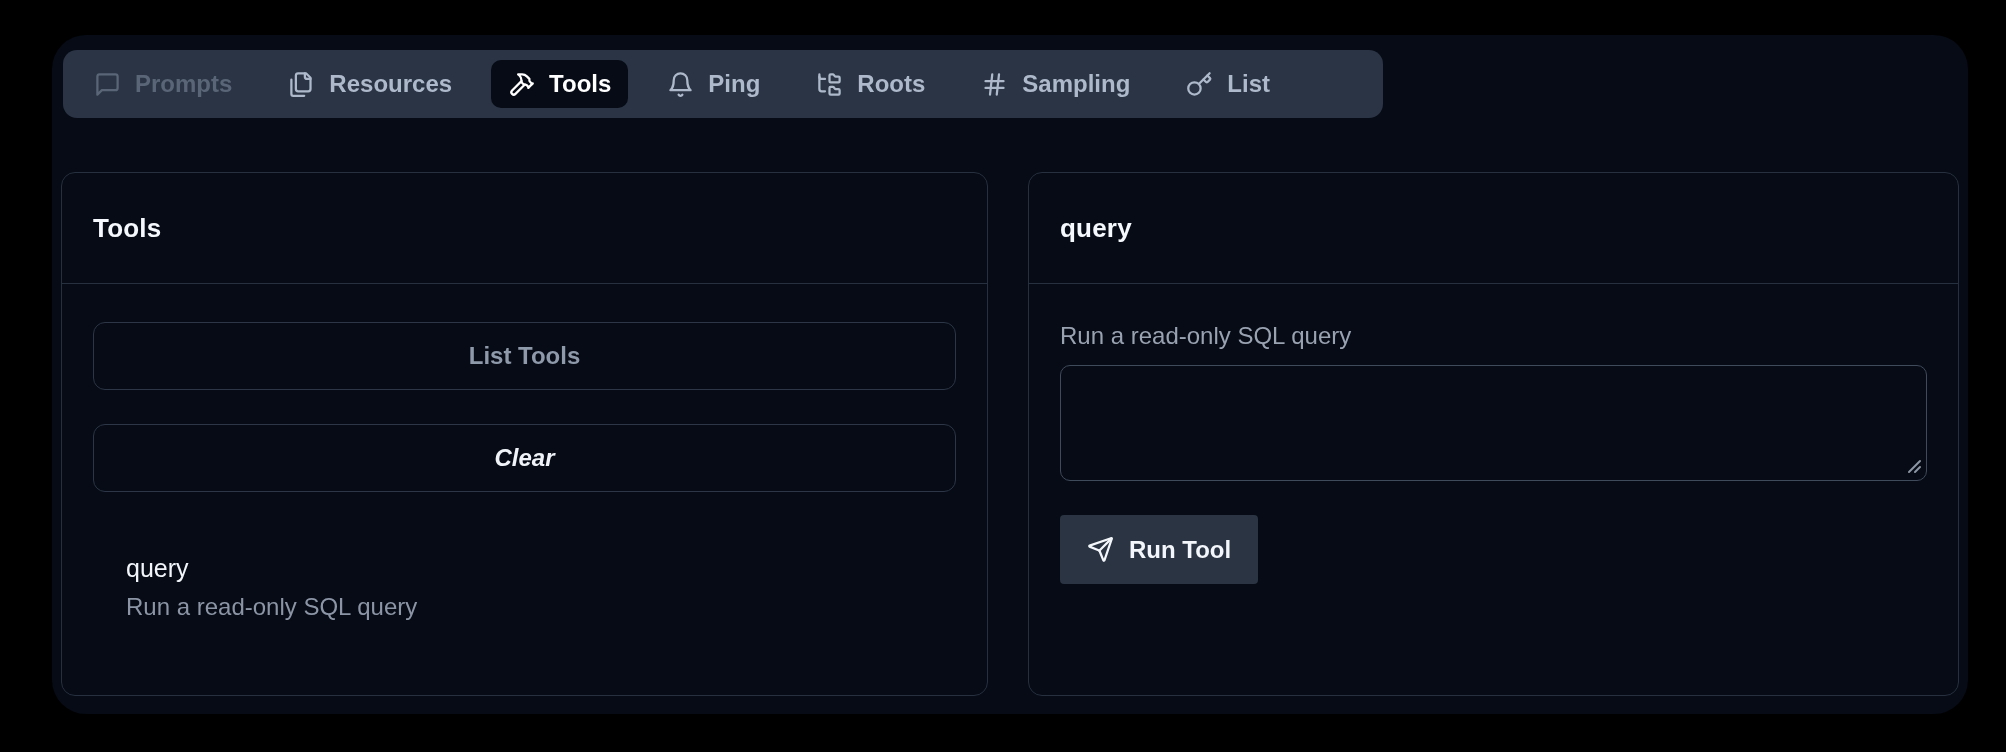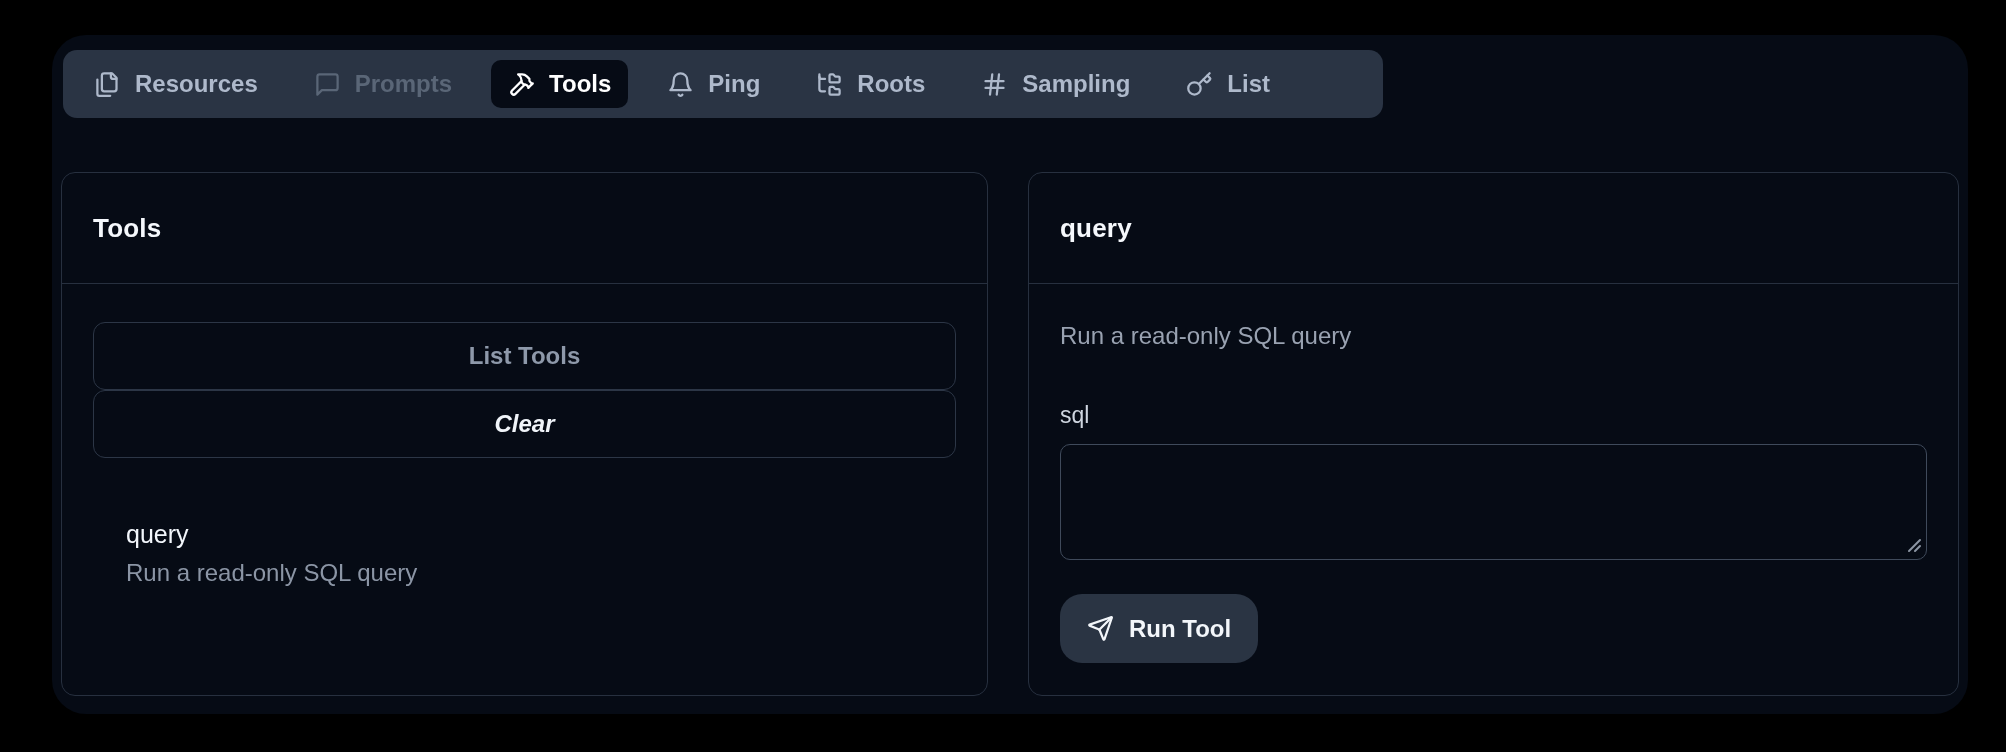--- a/index.html
+++ b/index.html
@@ -36,65 +36,65 @@
     display: flex; align-items: center; padding: 0 31px;
   }
   .panel-title { font-size: 26px; font-weight: 700; color: #f5f8fc; letter-spacing: 0.2px; }
   .panel-body { padding: 38px 31px 0 31px; }
   
   .wide-btn {
     display: block; width: 100%; height: 68px; border-radius: 12px;
     border: 1.5px solid #2c3646; background: transparent;
     font-size: 24px; font-weight: 600; cursor: pointer; font-family: inherit;
   }
-  .btn-muted { color: #8e99aa; }
+  .btn-muted { color: #8e99aa; margin-bottom: 34px; }
   .btn-clear { color: #f0f4f9; font-style: italic; }
   .tool-item { margin-top: 62px; padding-left: 33px; cursor: pointer; }
   .tool-name { font-size: 25px; font-weight: 500; color: #f2f6fb; }
   .tool-desc { font-size: 24px; color: #8b95a5; margin-top: 10px; }
   
   .detail-desc { font-size: 24px; color: #99a2b1; }
   .field-label { display: block; margin-top: 52px; font-size: 23px; font-weight: 500; color: #ced5df; }
   .textarea-wrap { position: relative; margin-top: 15px; }
   .sql-textarea {
     display: block; width: 100%; height: 116px; resize: none;
     background: transparent; border: 1.5px solid #3f4a5b; border-radius: 10px;
     color: #e6ebf2; font-size: 23px; padding: 14px 18px; font-family: inherit; outline: none;
   }
   .resize-handle { position: absolute; right: 5px; bottom: 7px; width: 15px; height: 15px; color: #8d96a4; }
   .run-btn {
     margin-top: 34px; display: inline-flex; align-items: center; gap: 15px;
-    height: 69px; padding: 0 27px; border-radius: 22px; border: none;
+    height: 69px; padding: 0 27px; border-radius: 4px; border: none;
     background: #2a3443; color: #f3f6fa; font-size: 24px; font-weight: 600;
     cursor: pointer; font-family: inherit;
   }
   .run-btn svg { width: 27px; height: 27px; }
   svg.icon { fill: none; stroke: currentColor; stroke-width: 2; stroke-linecap: round; stroke-linejoin: round; }
 </style>
 </head>
 <body>
 
 <div class="app">
 
   <nav class="tabbar">
 
+    <button class="tab disabled">
+      <svg class="icon" viewBox="0 0 24 24">
+        <path d="M21 15a2 2 0 0 1-2 2H7l-4 4V5a2 2 0 0 1 2-2h14a2 2 0 0 1 2 2z"></path>
+      </svg>
+      <span>Prompts</span>
+    </button>
+
     <button class="tab">
       <svg class="icon" viewBox="0 0 24 24">
         <path d="M20 7h-3a2 2 0 0 1-2-2V2"></path>
         <path d="M9 18a2 2 0 0 1-2-2V4a2 2 0 0 1 2-2h7l4 4v10a2 2 0 0 1-2 2Z"></path>
         <path d="M3 7.6v12.8A1.6 1.6 0 0 0 4.6 22h9.8"></path>
       </svg>
       <span>Resources</span>
-    </button>
-
-    <button class="tab disabled">
-      <svg class="icon" viewBox="0 0 24 24">
-        <path d="M21 15a2 2 0 0 1-2 2H7l-4 4V5a2 2 0 0 1 2-2h14a2 2 0 0 1 2 2z"></path>
-      </svg>
-      <span>Prompts</span>
     </button>
 
     <button class="tab active">
       <svg class="icon" viewBox="0 0 24 24">
         <path d="m15 12-8.373 8.373a1 1 0 1 1-3-3L12 9"></path>
         <path d="m18 15 4-4"></path>
         <path d="m21.5 11.5-1.914-1.914A2 2 0 0 1 19 8.172V7l-2.26-2.26a6 6 0 0 0-4.202-1.756L9 2.96l.92.82A6.18 6.18 0 0 1 12 8.4V10l2 2h1.172a2 2 0 0 1 1.414.586L18.5 14.5"></path>
       </svg>
       <span>Tools</span>
     </button>
@@ -153,21 +153,20 @@
         </div>
       </div>
     </section>
 
     <section class="panel panel-right">
       <div class="panel-header">
         <h2 class="panel-title">query</h2>
       </div>
       <div class="panel-body">
         <p class="detail-desc">Run a read-only SQL query</p>
-        <label class="field-label">sql</label>
         <div class="textarea-wrap">
           <textarea class="sql-textarea" aria-label="sql" style=""></textarea>
           <svg class="resize-handle icon" viewBox="0 0 15 15">
             <line x1="13" y1="2" x2="2" y2="13"></line>
             <line x1="13" y1="8" x2="8" y2="13"></line>
           </svg>
         </div>
         <button class="run-btn">
           <svg class="icon" viewBox="0 0 24 24">
             <path d="M14.536 21.686a.5.5 0 0 0 .937-.024l6.5-19a.496.496 0 0 0-.635-.635l-19 6.5a.5.5 0 0 0-.024.937l7.93 3.18a2 2 0 0 1 1.112 1.11z"></path>

